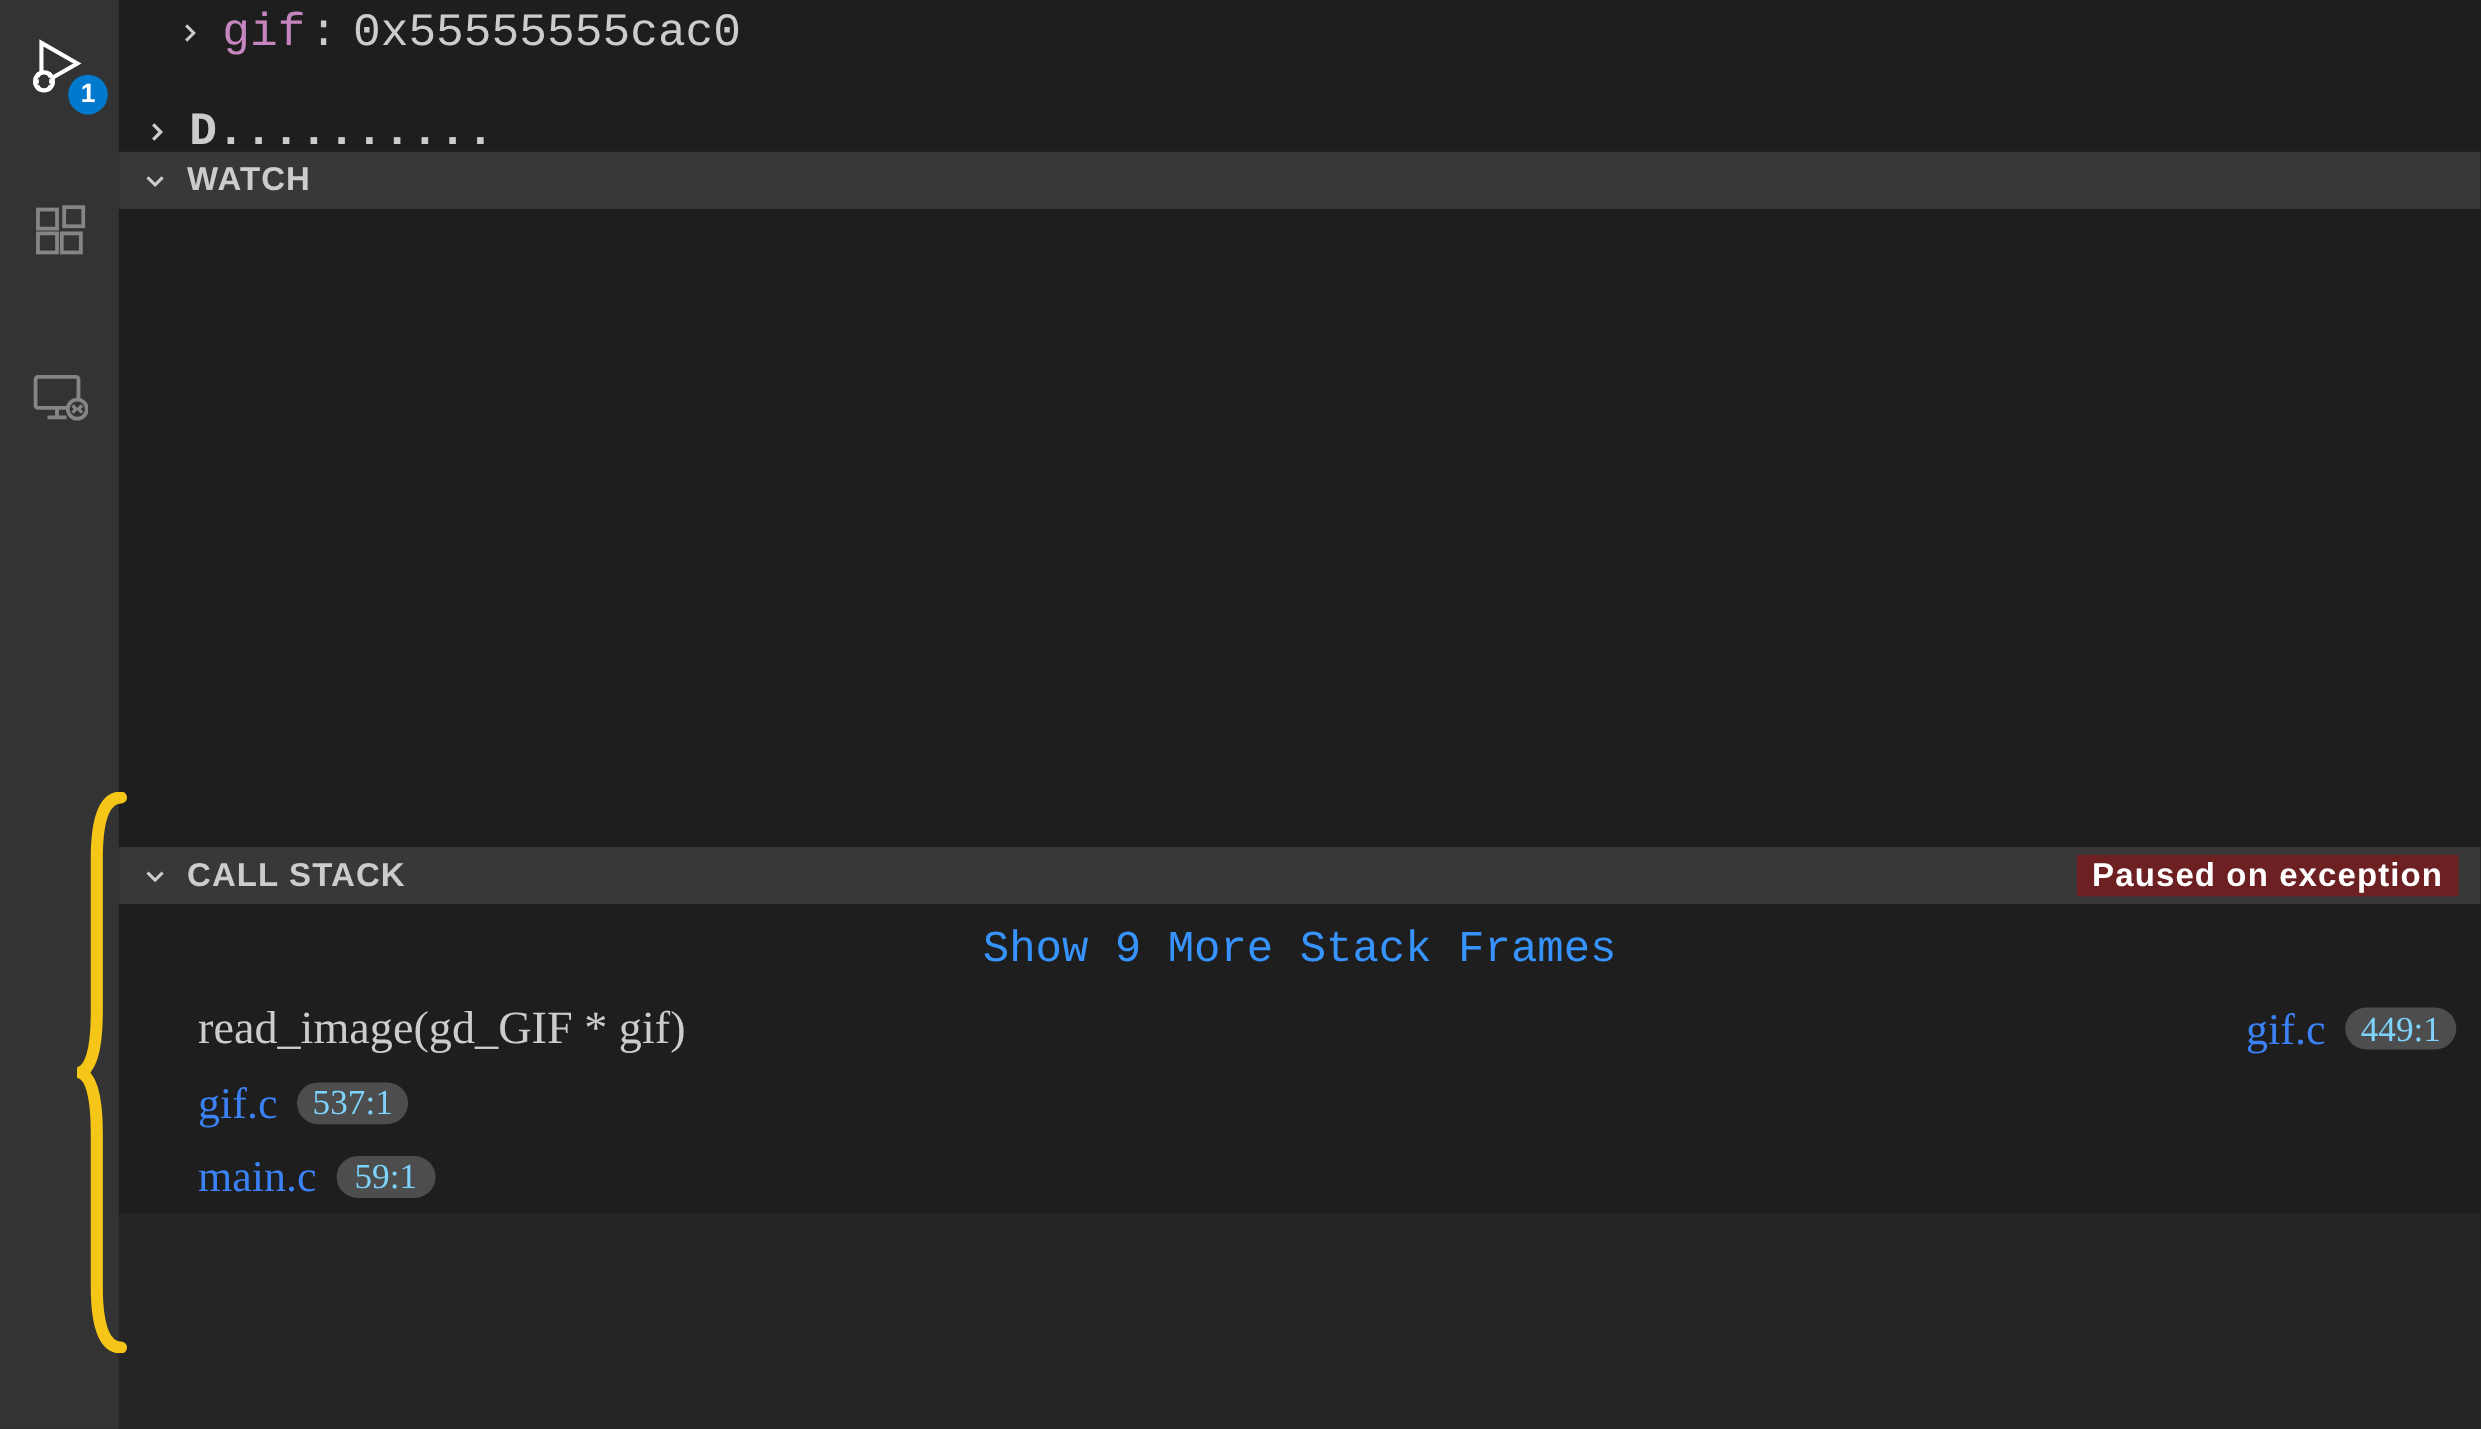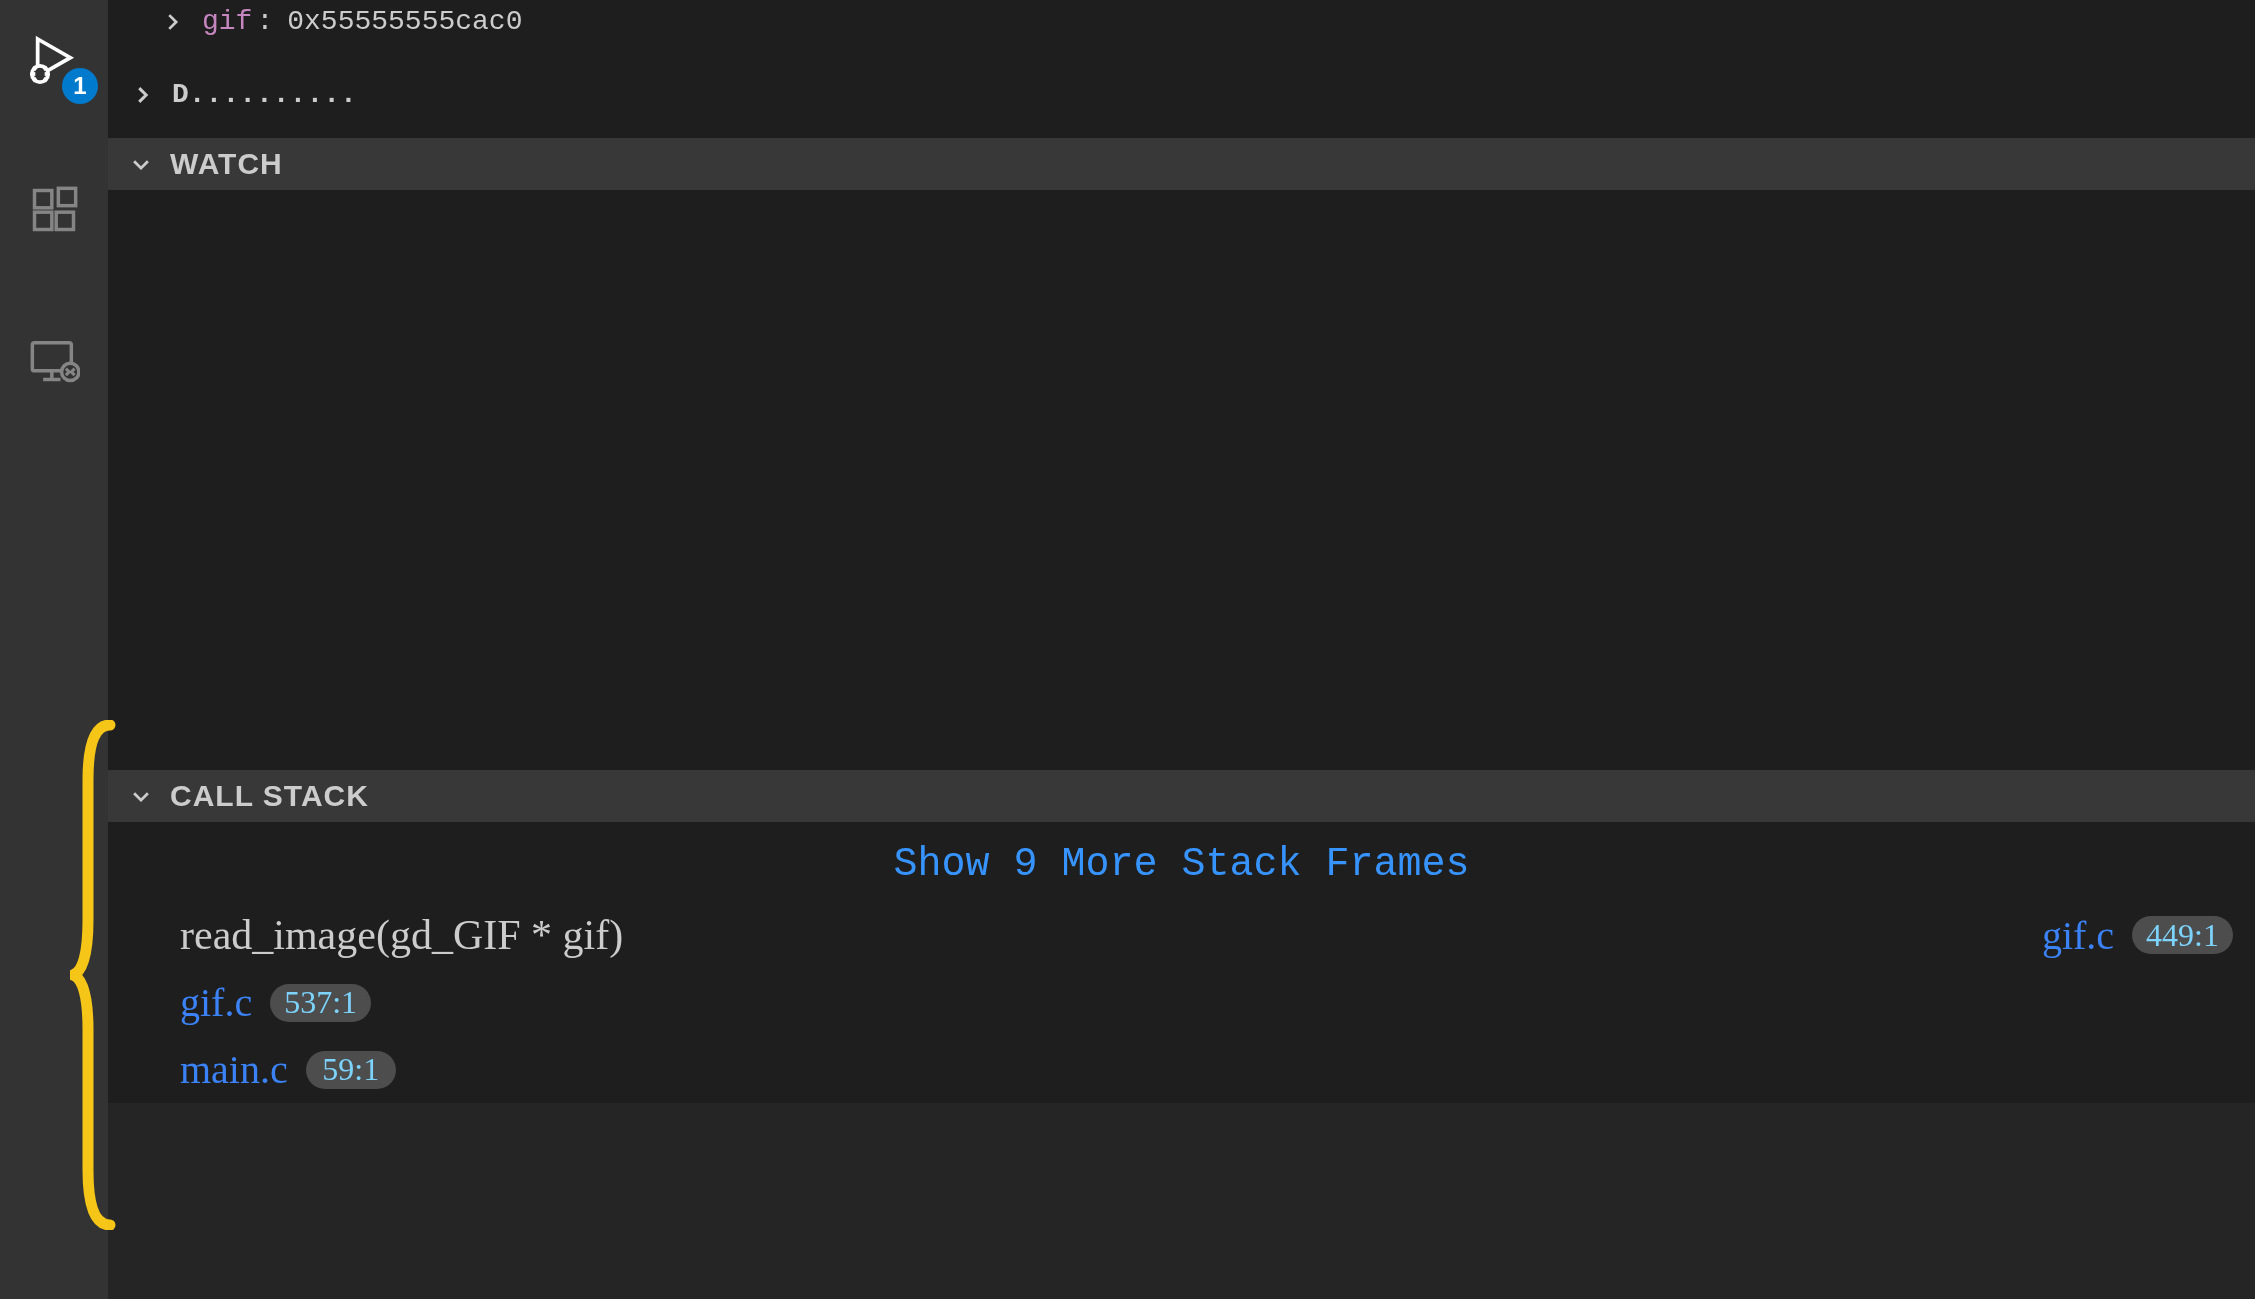--- a/index.html
+++ b/index.html
@@ -82,21 +82,21 @@
     .variables-section {
       background: #1e1e1e;
       padding-left: 50px;
       height: 138px;
       overflow: hidden;
     }
     .variable-row {
       display: flex;
       align-items: center;
       font-family: "Consolas", "Courier New", monospace;
-      font-size: 28px;
+      font-size: 42px;
       padding: 6px 0;
     }
     .variable-row.partial {
       opacity: 1;
       margin-top: 30px;
     }
     .chevron-right {
       width: 28px;
       height: 28px;
       display: flex;
@@ -283,20 +283,21 @@
 
   <div class="section-header callstack-header">
     <div class="callstack-header-left">
       <div class="chevron-down">
         <svg viewBox="0 0 16 16" width="22" height="22" fill="none" stroke="#cccccc" stroke-width="2">
             <path d="M3 6 L8 11 L13 6"></path>
           </svg>
       </div>
       <span>CALL STACK</span>
     </div>
+    <div class="exception-badge">Paused on exception</div>
   </div>
 
   <div class="callstack-body">
     <div class="show-more-link">Show 9 More Stack Frames</div>
 
     <div class="stack-frame">
       <span class="stack-func">read_image(gd_GIF * gif)</span>
       <div class="stack-right">
         <span class="stack-file">gif.c</span>
         <span class="stack-location">449:1</span>

